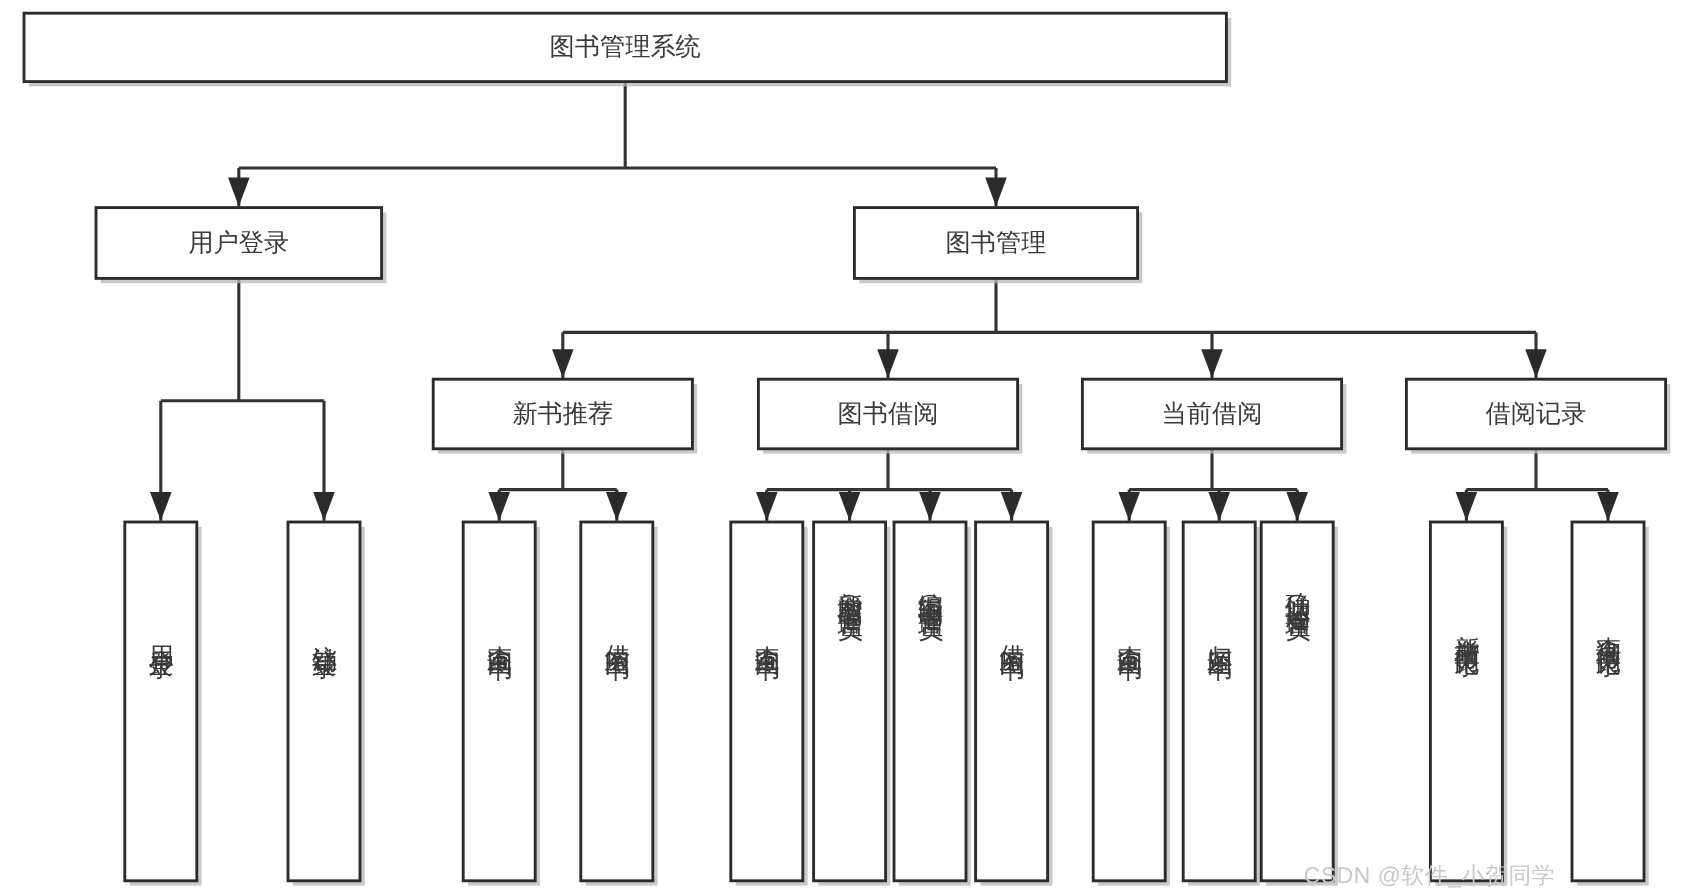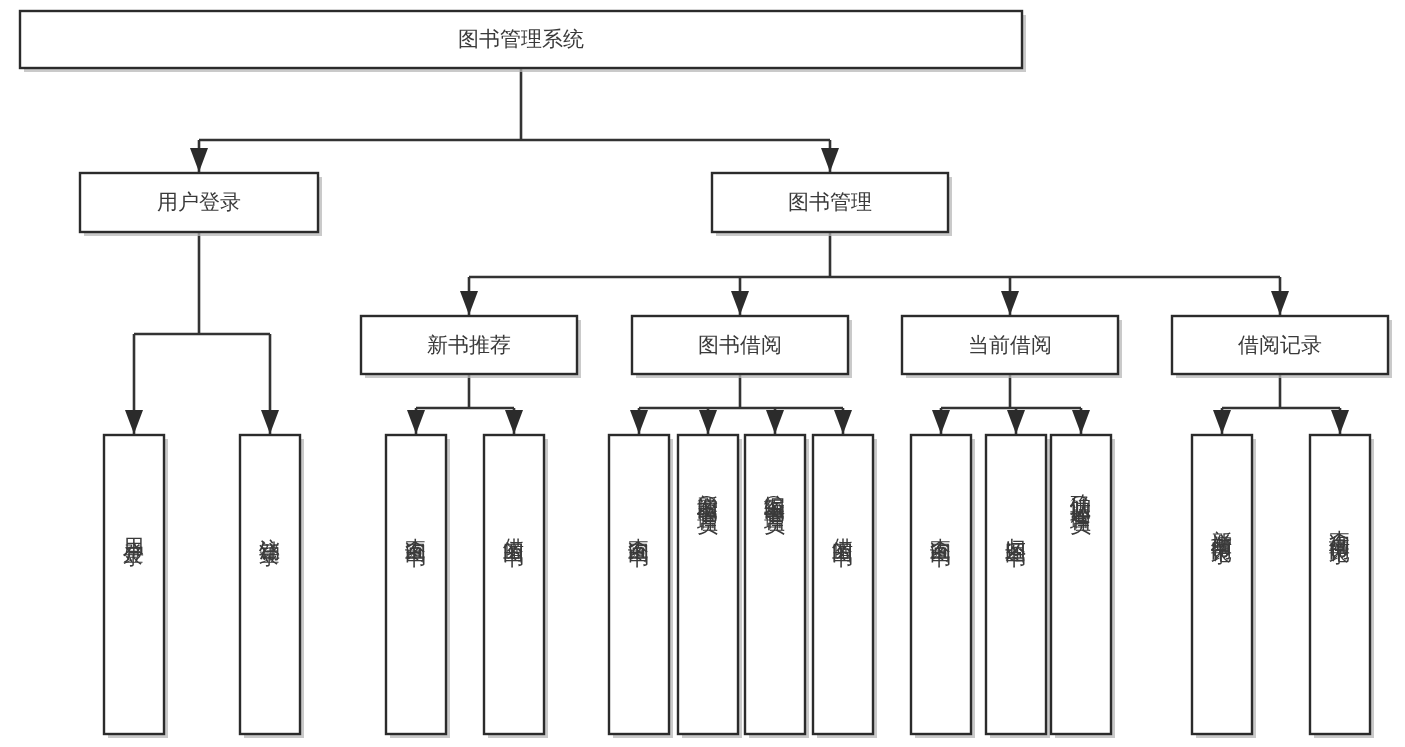--- a/index.html
+++ b/index.html
@@ -230,13 +230,14 @@
         <span class="leaf-label">确认归还（管理员）</span>
       </div>
       <div class="leaf-label-wrap" style="left: 1192px; top: 435px; width: 60px; height: 299px; padding-top: 77.5px;">
         <span class="leaf-label">新增借阅记录</span>
       </div>
       <div class="leaf-label-wrap" style="left: 1310px; top: 435px; width: 60px; height: 299px; padding-top: 77.5px;">
         <span class="leaf-label">查询借阅记录</span>
       </div>
     </div>
 
+  <div class="watermark">CSDN @软件_小贺同学</div>
 </div>
 
 </body></html>

